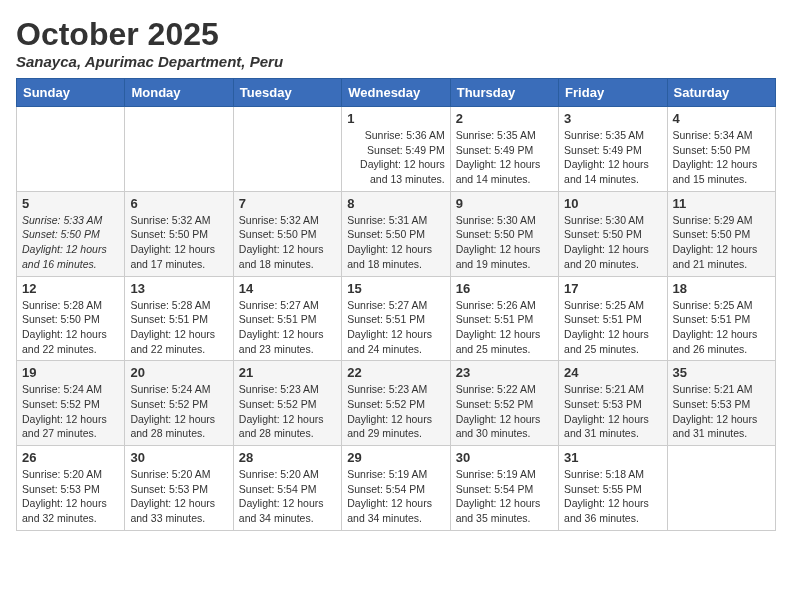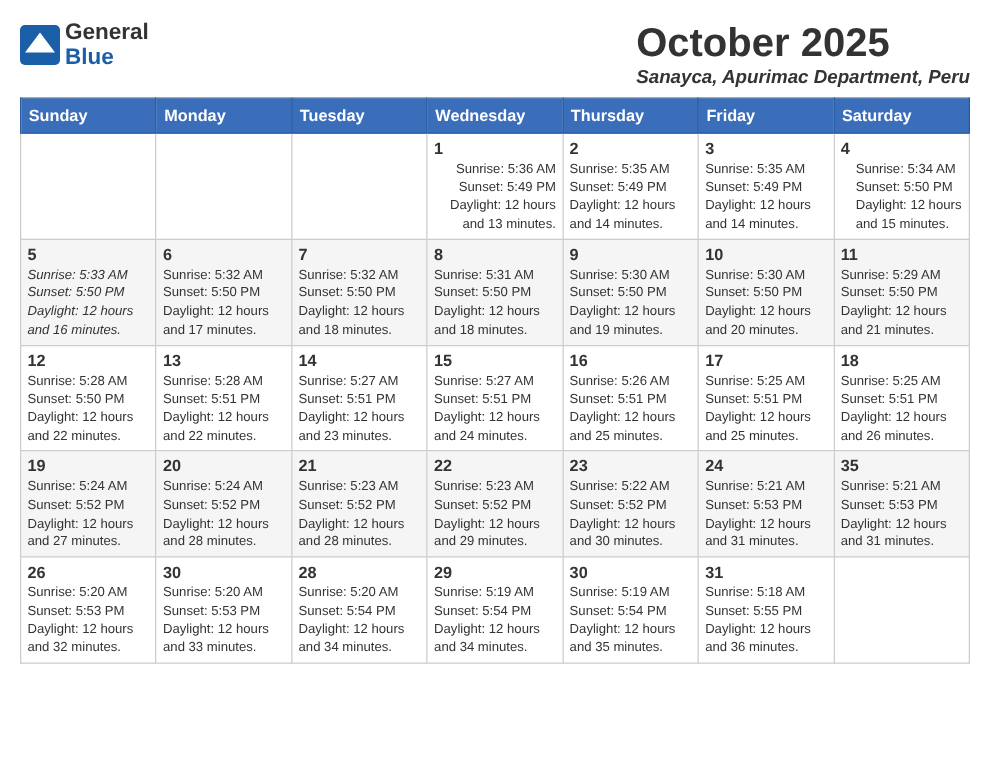--- a/index.html
+++ b/index.html
@@ -79,30 +79,20 @@
     .logo-text-wrapper {
       display: flex;
       flex-direction: column;
       line-height: 1.1;
     }
   </style>
 </head>
 <body>
 
 <div class="header">
-  <div class="logo-wrapper">
-    <svg width="32" height="32" viewBox="0 0 32 32">
-      <rect x="0" y="0" width="32" height="32" fill="#1a5fa8" rx="4"></rect>
-      <polygon points="16,6 28,22 4,22" fill="white"></polygon>
-    </svg>
-    <div class="logo-text-wrapper">
-      <span style="font-size:18px;font-weight:bold;color:#333;">General</span>
-      <span style="font-size:18px;font-weight:bold;color:#1a5fa8;">Blue</span>
-    </div>
-  </div>
   <div class="title-block">
     <h1>October 2025</h1>
     <h2>Sanayca, Apurimac Department, Peru</h2>
   </div>
 </div>
 
 <table class="calendar">
   <thead>
     <tr>
       <th>Sunday</th>
@@ -135,21 +125,21 @@
         </td>
         <td>
           <span class="day-number">3</span>
           <div class="day-info" style="white-space: pre-line;">Sunrise: 5:35 AM
 Sunset: 5:49 PM
 Daylight: 12 hours
 and 14 minutes.</div>
         </td>
         <td>
           <span class="day-number">4</span>
-          <div class="day-info" style="white-space: pre-line; margin-left: 12px;">Sunrise: 5:34 AM
+          <div class="day-info" style="white-space: pre-line;">Sunrise: 5:34 AM
 Sunset: 5:50 PM
 Daylight: 12 hours
 and 15 minutes.</div>
         </td>
       </tr>
       <tr>
         <td>
           <span class="day-number">5</span>
           <div class="day-info" style="white-space: pre-line; font-style: italic;">Sunrise: 5:33 AM
 Sunset: 5:50 PM

